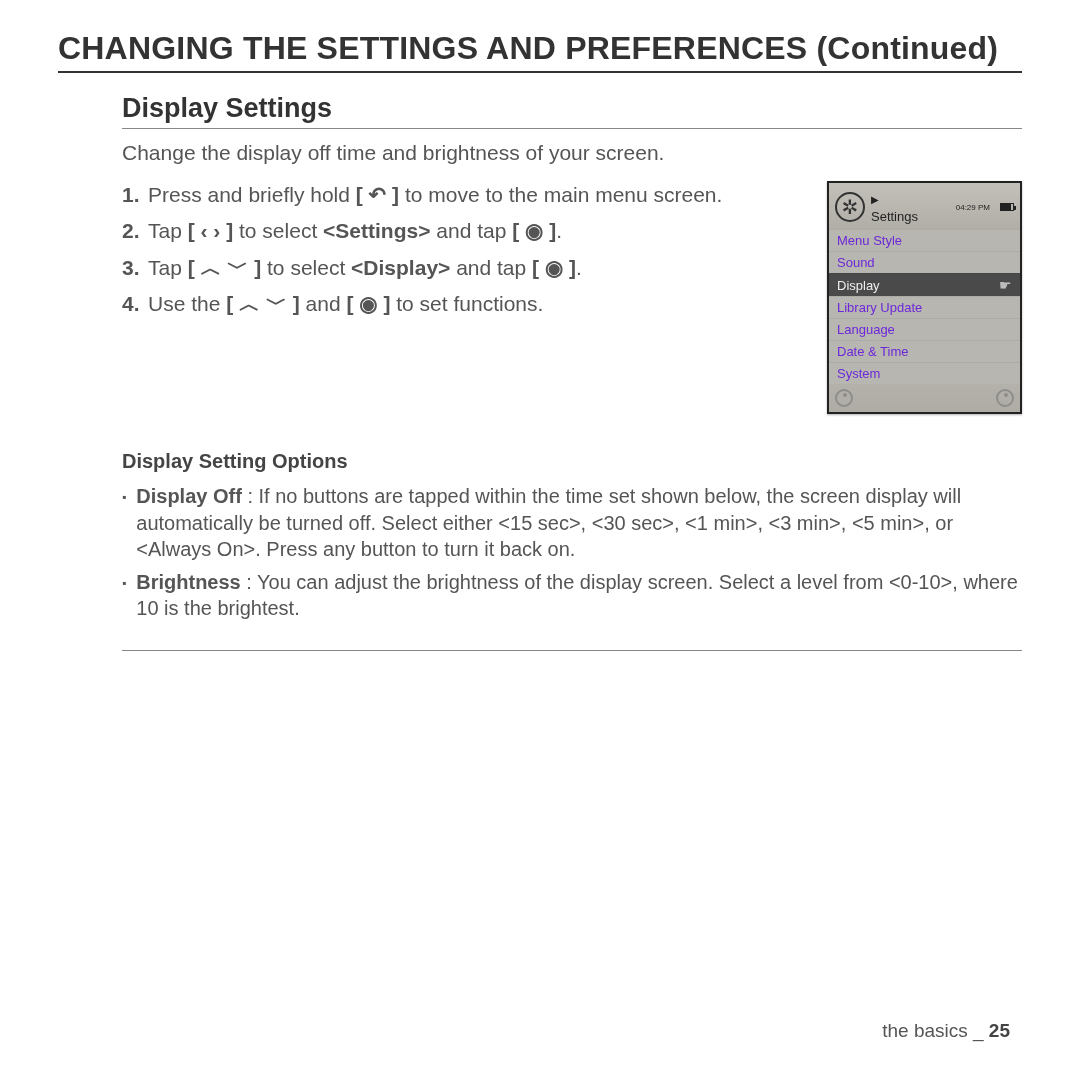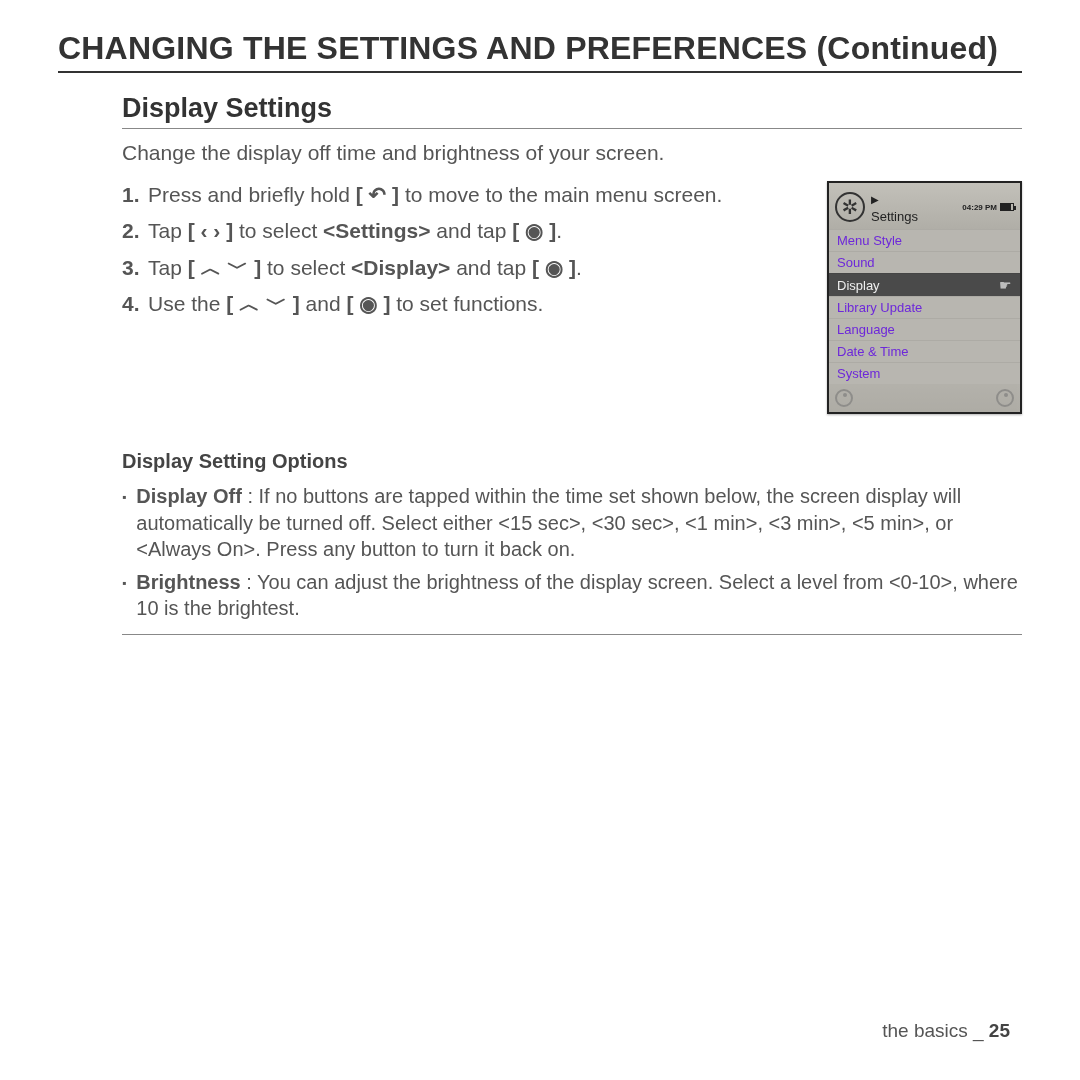--- a/index.html
+++ b/index.html
@@ -115,25 +115,25 @@
     color: #222;
     margin-right: 4px;
   }
   .dev-h-text {
     font-size: 13px;
     color: #222;
   }
   .dev-status {
     margin-left: auto;
     font-size: 8px;
-    font-weight: bold;
+    font-weight: normal;
     color: #222;
     display: flex;
     align-items: center;
-    gap: 3px;
+    gap: 10px;
   }
   .batt {
     width: 14px; height: 8px;
     border: 1px solid #222;
     position: relative;
     background: linear-gradient(to right,#222 85%,transparent 85%);
   }
   .batt::after {
     content:"";
     position:absolute; right:-3px; top:2px;
@@ -185,21 +185,21 @@
     color: #444;
     margin-left: 64px;
     margin-bottom: 10px;
   }
   .opt-list {
     margin-left: 64px;
     font-size: 20px;
     color: #555;
     line-height: 1.33;
     border-bottom: 1px solid #888;
-    padding-bottom: 6px;
+    padding-bottom: 22px;
   }
   .opt-item {
     display: flex;
     margin-bottom: 6px;
   }
   .opt-item::before {
     content: "▪";
     font-size: 12px;
     margin-right: 10px;
     margin-top: 7px;

